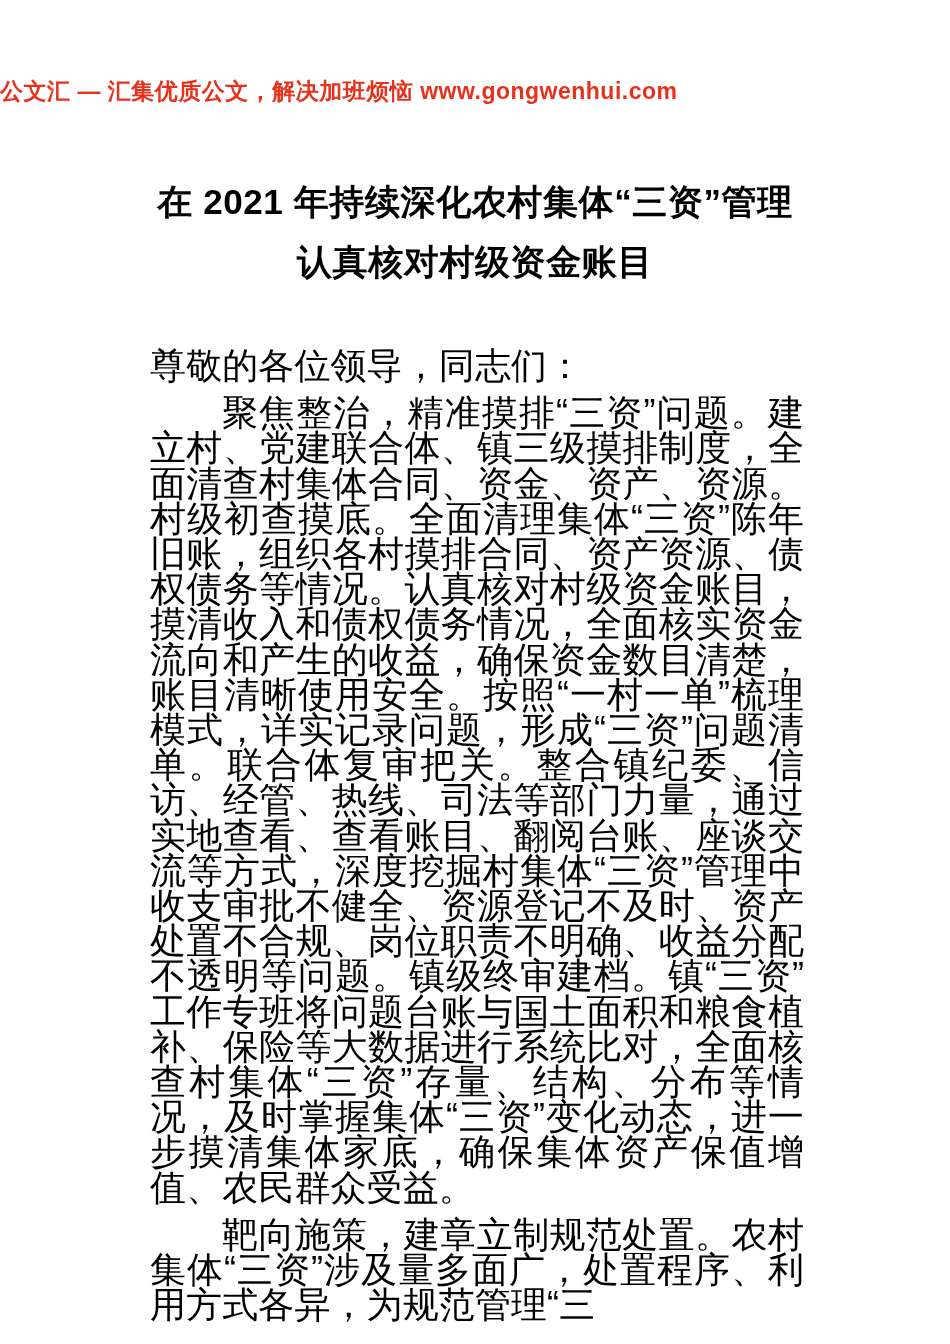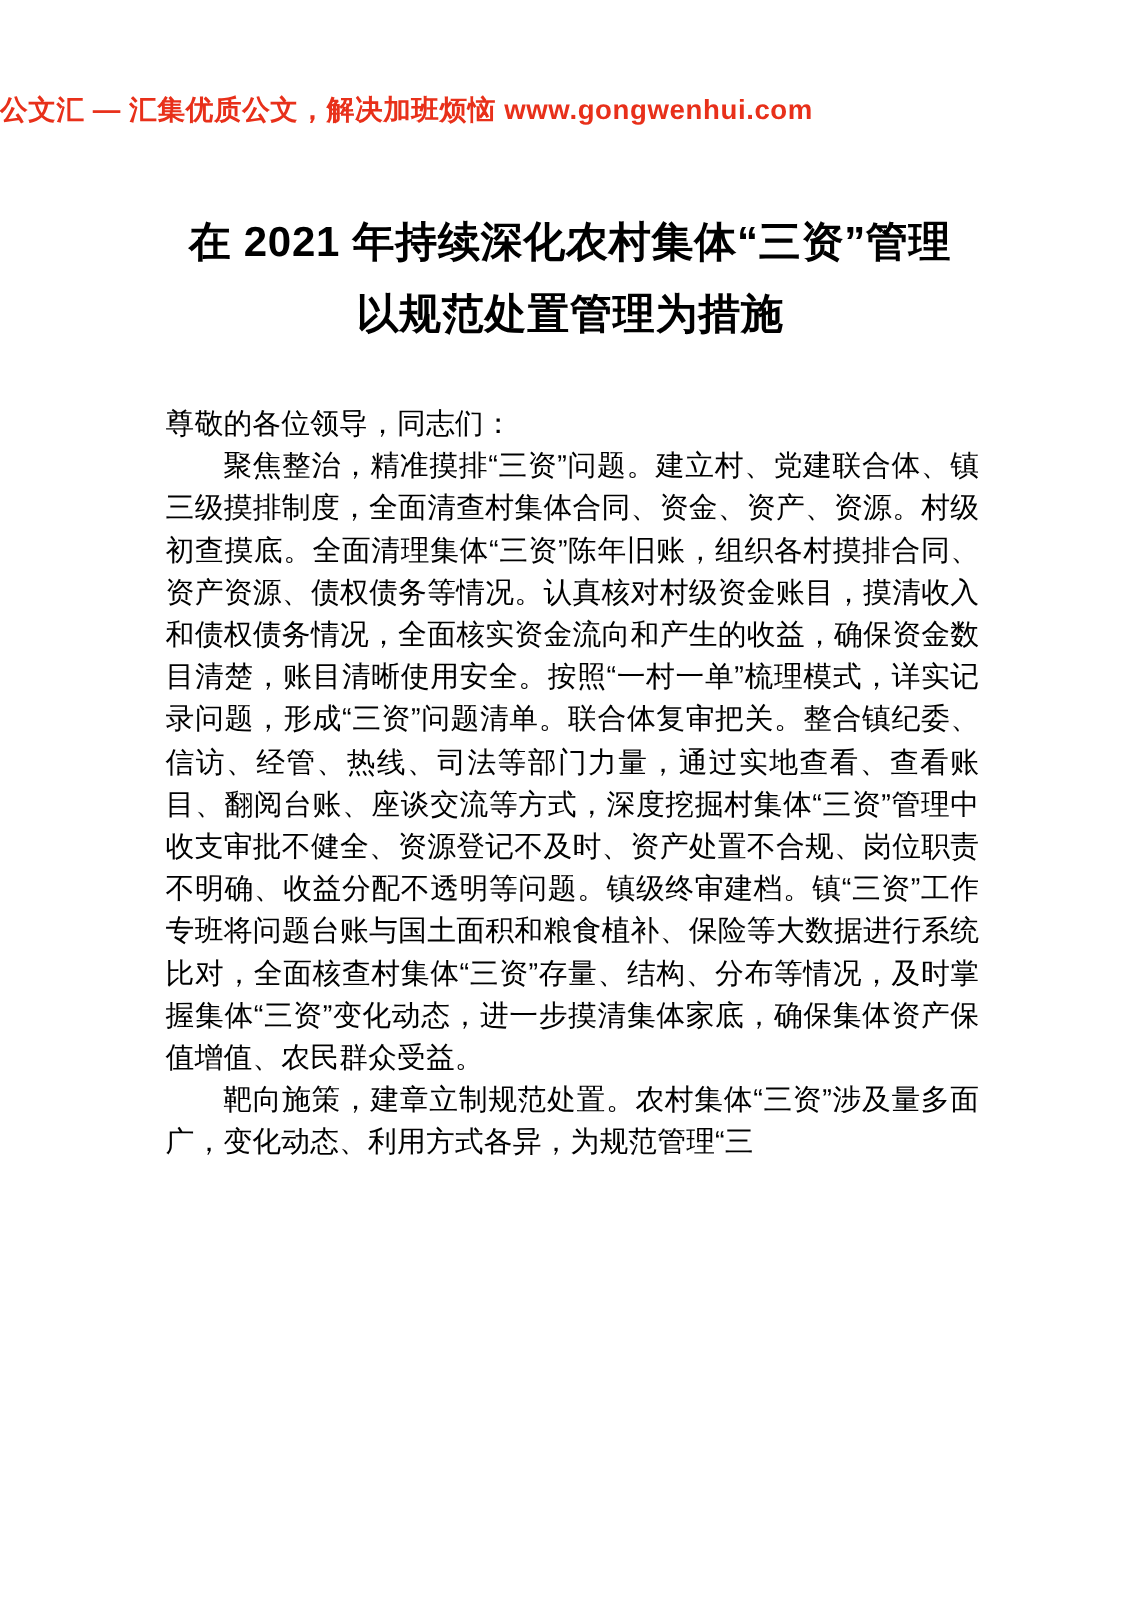--- a/index.html
+++ b/index.html
@@ -62,22 +62,22 @@
   }
 
   
   .doc-body {
     position: absolute;
     top: 336px;
     left: 138px;
     width: 678px;
   }
   .para {
-    margin: 0;
-    font-size: 24px;
+    margin: 12px;
+    font-size: 36px;
     line-height: 35.2px;
     color: #000000;
     text-align: justify;
     text-justify: inter-ideograph;
     letter-spacing: 0.1px;
     font-family: "Liberation Sans", "DejaVu Sans", sans-serif;
     word-break: break-all;
   }
   .para.indent {
     text-indent: 2em;
@@ -87,22 +87,22 @@
 <body>
 
 <div class="page">
 
   <div class="site-header">
     <span class="hdr-text">公文汇 — 汇集优质公文，解决加班烦恼 www.gongwenhui.com</span>
   </div>
 
   <div class="doc-title">
     <span class="title-line">在 2021 年持续深化农村集体“三资”管理</span>
-    <span class="title-line">以规范处置管理为措施</span>
+    <span class="title-line">认真核对村级资金账目</span>
   </div>
 
   <div class="doc-body">
     <p class="para">尊敬的各位领导，同志们：</p>
     <p class="para indent">聚焦整治，精准摸排“三资”问题。建立村、党建联合体、镇三级摸排制度，全面清查村集体合同、资金、资产、资源。村级初查摸底。全面清理集体“三资”陈年旧账，组织各村摸排合同、资产资源、债权债务等情况。认真核对村级资金账目，摸清收入和债权债务情况，全面核实资金流向和产生的收益，确保资金数目清楚，账目清晰使用安全。按照“一村一单”梳理模式，详实记录问题，形成“三资”问题清单。联合体复审把关。整合镇纪委、信访、经管、热线、司法等部门力量，通过实地查看、查看账目、翻阅台账、座谈交流等方式，深度挖掘村集体“三资”管理中收支审批不健全、资源登记不及时、资产处置不合规、岗位职责不明确、收益分配不透明等问题。镇级终审建档。镇“三资”工作专班将问题台账与国土面积和粮食植补、保险等大数据进行系统比对，全面核查村集体“三资”存量、结构、分布等情况，及时掌握集体“三资”变化动态，进一步摸清集体家底，确保集体资产保值增值、农民群众受益。</p>
-    <p class="para indent">靶向施策，建章立制规范处置。农村集体“三资”涉及量多面广，变化动态、利用方式各异，为规范管理“三</p>
+    <p class="para indent">靶向施策，建章立制规范处置。农村集体“三资”涉及量多面广，处置程序、利用方式各异，为规范管理“三</p>
   </div>
 
 </div>
 
 </body></html>

